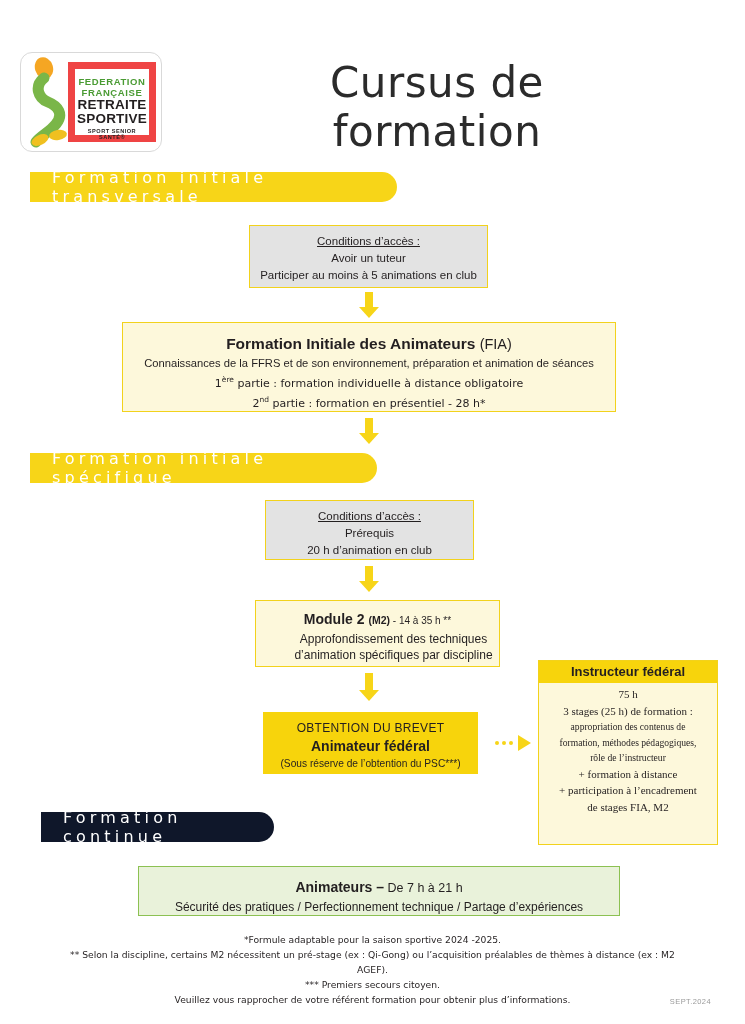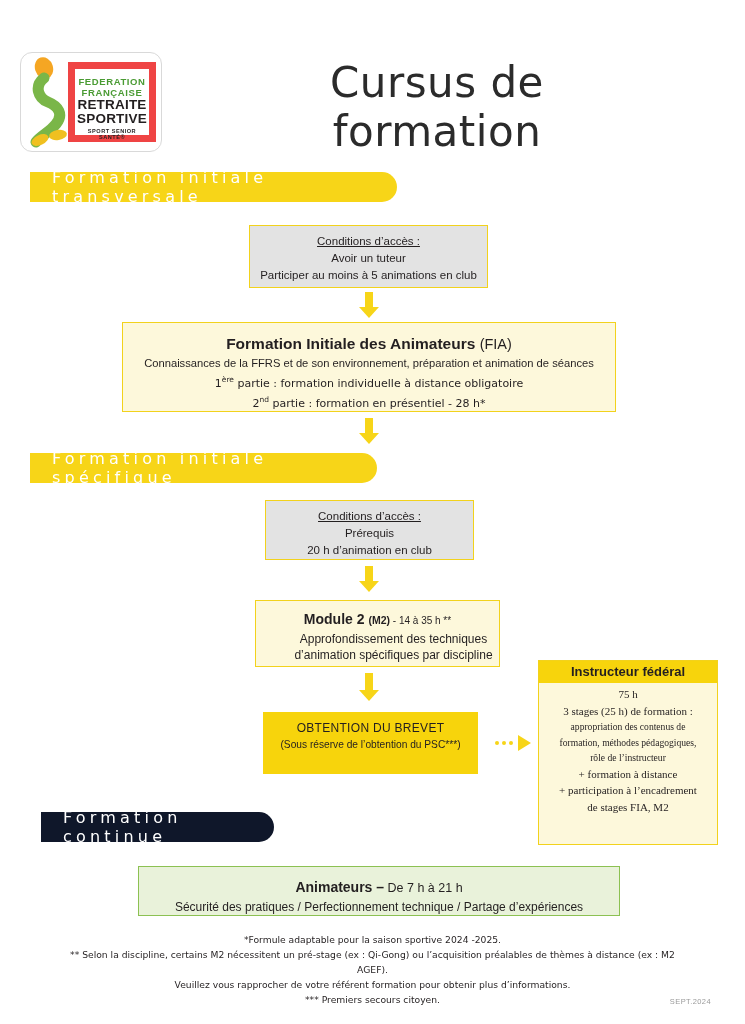--- a/index.html
+++ b/index.html
@@ -348,20 +348,21 @@
     <div class="m2-line">d’animation spécifiques par discipline</div>
   </div>
 
   <div class="arrow-down" style="left:359px; top:673px; height:30px;">
     <div class="arrow-stem" style="height:17px;"></div>
     <div class="arrow-head" style="top:17px;"></div>
   </div>
 
   <div class="box box-gold" id="box-brevet">
     <div class="brev-l1">OBTENTION DU BREVET</div>
+    <div class="brev-l2">Animateur fédéral</div>
     <div class="brev-l3">(Sous réserve de l’obtention du PSC***)</div>
   </div>
 
   <div class="dot-arrow" style="left:495px; top:735px;">
     <span class="dot"></span>
     <span class="dot"></span>
     <span class="dot"></span>
     <span class="dot-head"></span>
   </div>
 
@@ -384,19 +385,19 @@
   <div class="box box-green" id="box-animateurs">
     <div class="anim-l1">
       <span>Animateurs –</span><span class="reg"> De 7 h à 21 h</span>
     </div>
     <div class="anim-l2">Sécurité des pratiques / Perfectionnement technique / Partage d’expériences</div>
   </div>
 
   <div class="footnotes">
     <div class="fn">*Formule adaptable pour la saison sportive 2024 -2025.</div>
     <div class="fn">** Selon la discipline, certains M2 nécessitent un pré-stage (ex : Qi-Gong) ou l’acquisition préalables de thèmes à distance (ex : M2 AGEF).</div>
+    <div class="fn">*** Premiers secours citoyen.</div>
     <div class="fn">Veuillez vous rapprocher de votre référent formation pour obtenir plus d’informations.</div>
-    <div class="fn">*** Premiers secours citoyen.</div>
   </div>
 
   <div class="date-stamp">SEPT.2024</div>
 
 </div>
 
 </body></html>

